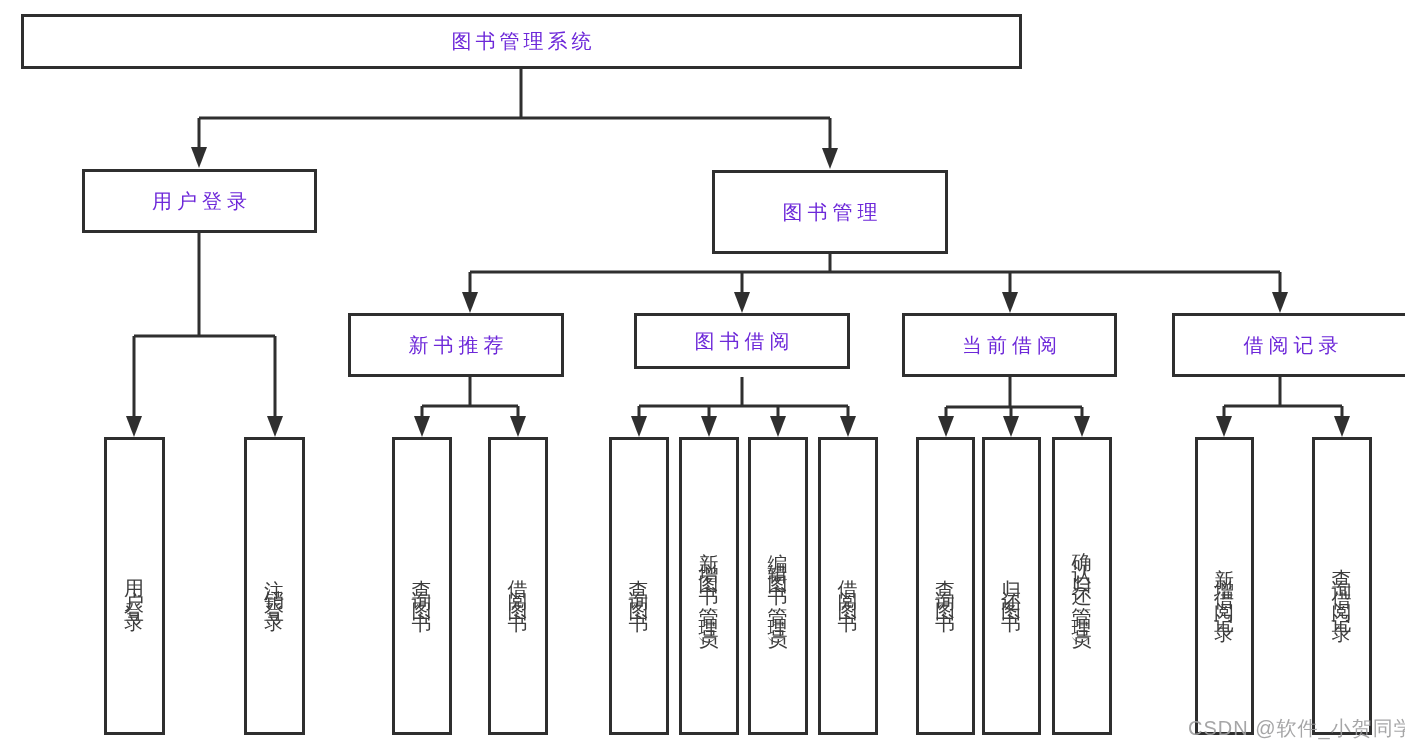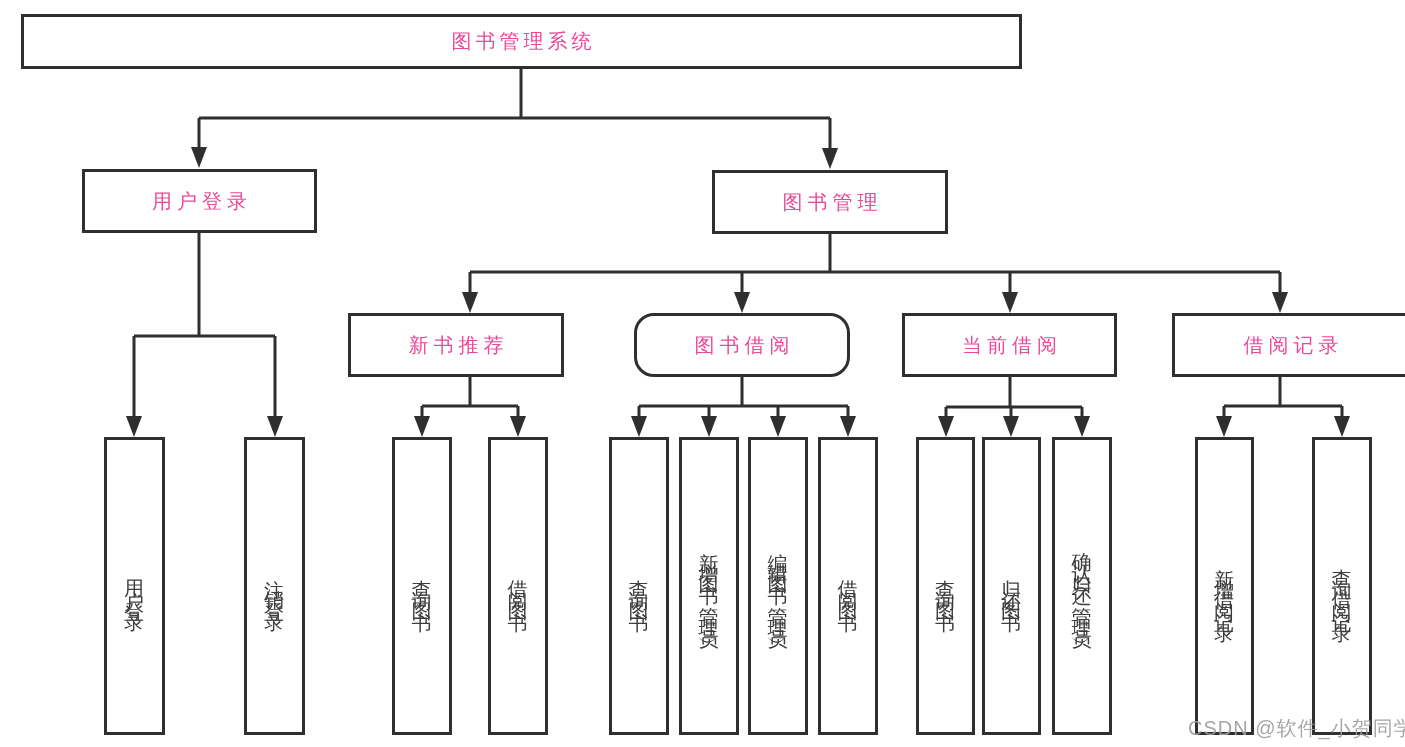--- a/index.html
+++ b/index.html
@@ -24,21 +24,21 @@
     background: #ffffff;
     border: 3px solid #2f2f2f;
     display: flex;
     align-items: center;
     justify-content: center;
     z-index: 2;
   }
   .hlabel {
     font-size: 20px;
     letter-spacing: 5px;
-    color: #ec4899;
+    color: #6d28d9;
     white-space: nowrap;
     text-indent: 5px; 
   }
   .root-label { letter-spacing: 4px; text-indent: 4px; }
   .vtext {
     writing-mode: vertical-rl;
     text-orientation: mixed;
     font-size: 20px;
     line-height: 1;
     letter-spacing: 11px;
@@ -107,28 +107,28 @@
     </g>
   </svg>
 
   <div class="box" style="left:21px; top:14px; width:1001px; height:55px;">
     <span class="hlabel root-label">图书管理系统</span>
   </div>
 
   <div class="box" style="left:82px; top:169px; width:235px; height:64px;">
     <span class="hlabel">用户登录</span>
   </div>
-  <div class="box" style="left:712px; top:170px; width:236px; height:64px;">
+  <div class="box" style="left:712px; top:170px; width:236px; height:84px;">
     <span class="hlabel">图书管理</span>
   </div>
 
   <div class="box" style="left:348px; top:313px; width:216px; height:64px;">
     <span class="hlabel">新书推荐</span>
   </div>
-  <div class="box" style="left:634px; top:313px; width:216px; height:64px;border-radius:20px;">
+  <div class="box" style="left:634px; top:313px; width:216px; height:56px;">
     <span class="hlabel">图书借阅</span>
   </div>
   <div class="box" style="left:902px; top:313px; width:215px; height:64px;">
     <span class="hlabel">当前借阅</span>
   </div>
   <div class="box" style="left:1172px; top:313px; width:238px; height:64px;">
     <span class="hlabel">借阅记录</span>
   </div>
 
   <div class="box" style="left:104px; top:437px; width:61px; height:298px;">

